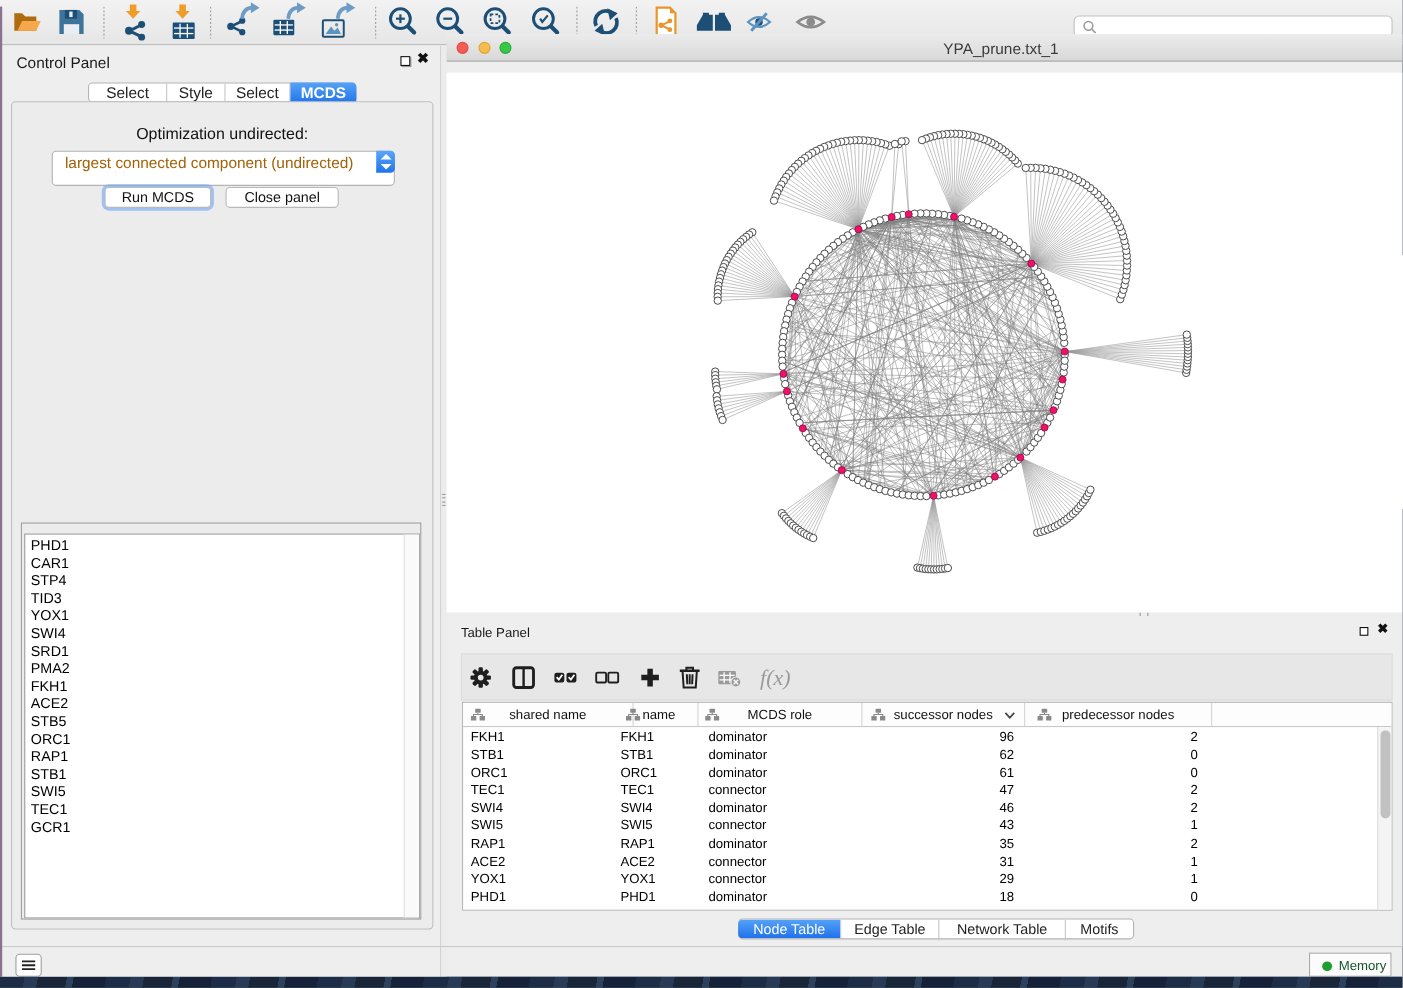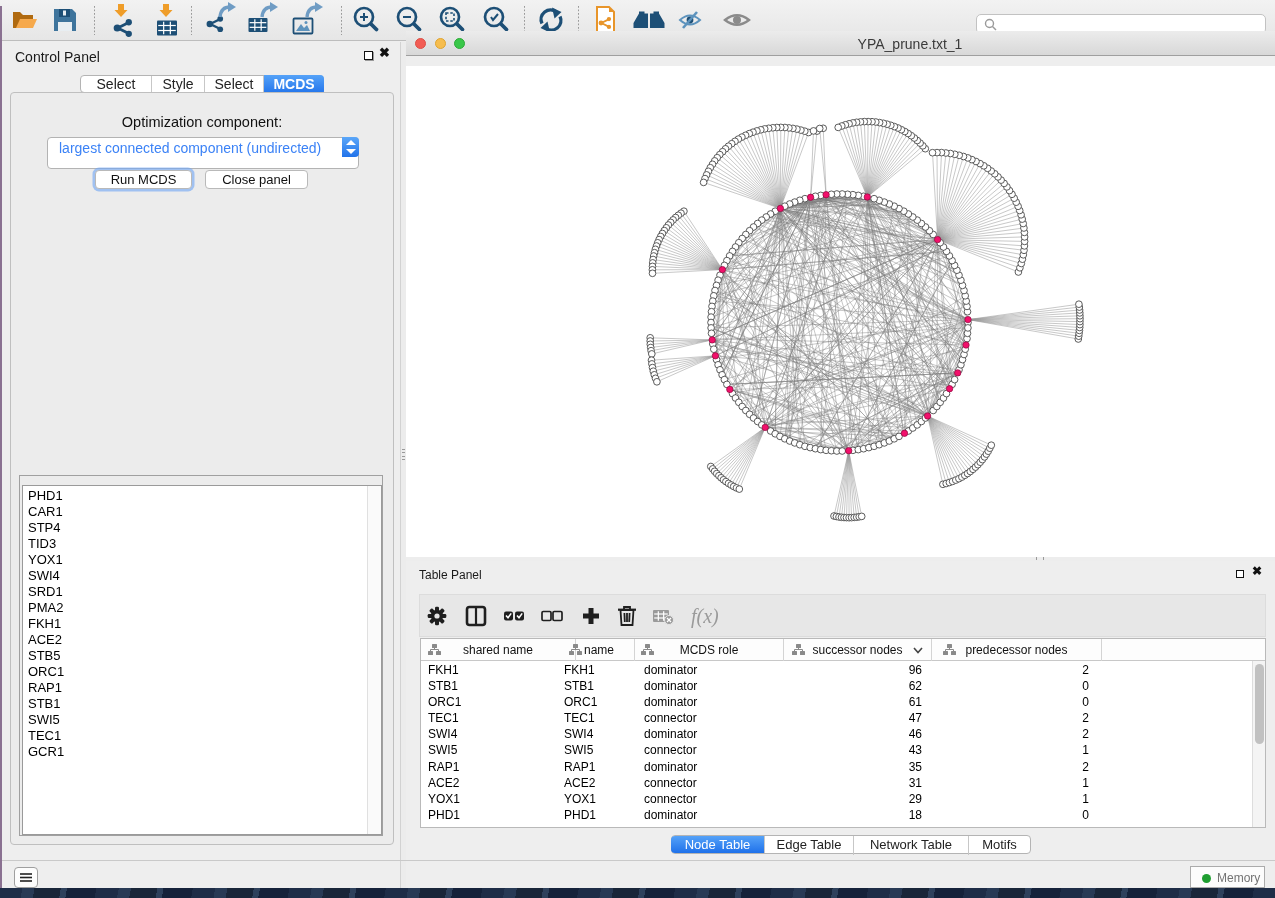--- a/index.html
+++ b/index.html
@@ -26,21 +26,21 @@
 #cp-close { position:absolute; left:377px; top:3px; font-size:13px; font-weight:bold; color:#111; }
 #cp-tabs { position:absolute; left:78px; top:33px; height:18px; display:flex;
   border:1px solid #b4b4b4; border-radius:4px; background:#fff; font-size:14px; color:#222; }
 .cptab { height:18px; line-height:17px; text-align:center; border-right:1px solid #c7c7c7; }
 .cptab:last-child { border-right:none;font-weight:bold; }
 #tab-mcds { background:linear-gradient(#55a2f8,#1f71ea); color:#fff; border-radius:0 4px 4px 0; margin:-1px -1px -1px 0; height:20px; line-height:19px; width:60px; }
 #cp-content { position:absolute; left:8px; top:50px; width:384px; height:753px;
   background:#ececec; border:1px solid #bfbfbf; border-radius:4px; }
 #opt-label { position:absolute; left:0; top:21px; width:100%; text-align:center; font-size:14.5px; color:#111; }
 #dropdown { position:absolute; left:36px; top:44px; width:312px; height:32px; background:#fff;
-  border:1px solid #b3b3b3; border-radius:4px; font-size:14px; color:#3b82f6; }
+  border:1px solid #b3b3b3; border-radius:4px; font-size:14px; color:#a16207; }
 #dropdown .dtext { position:absolute; left:11px; top:2px; }
 #dropdown .dbtn { position:absolute; right:-1px; top:-1px; width:17px; height:20px;
   background:linear-gradient(#5ba7f9,#2173ea); border-radius:0 4px 4px 0; }
 .chev { position:absolute; left:3.5px; width:0; height:0; border-left:5px solid transparent; border-right:5px solid transparent; }
 .chevup { top:3px; border-bottom:5px solid #fff; }
 .chevdn { bottom:3px; border-top:5px solid #fff; }
 .cbtn { position:absolute; top:77px; height:19px; background:#fff; border:1px solid #b9b9b9;
   border-radius:4px; font-size:13px; color:#111; text-align:center; line-height:17px; }
 #btn-run { left:84px; width:97px; box-shadow:0 0 0 2.5px rgba(110,165,245,0.6); }
 #btn-close { left:194px; width:103px; }
@@ -84,21 +84,21 @@
 #tp-vscroll { position:absolute; right:0px; top:22px; width:13px; height:166px; background:#f4f4f4; border-left:1px solid #ddd; }
 #tp-vthumb { position:absolute; left:1.5px; top:3px; width:9px; height:80px; background:#c1c1c1; border-radius:5px; }
 #tp-tabs { position:absolute; left:253px; top:274px; height:19px; display:flex;
   border:1px solid #b4b4b4; border-radius:4px; background:#fff; font-size:13px; color:#222;margin-left:12px; }
 .tptab { height:19px; line-height:18px; text-align:center; border-right:1px solid #c7c7c7; }
 .tptab:last-child { border-right:none; }
 #tab-node { background:linear-gradient(#55a2f8,#1f71ea); color:#fff; border-radius:4px 0 0 4px; margin-left:-1px; height:17px; line-height:17px; }
 
 
 #membtn { position:absolute; left:1190px; top:866px; width:75px; height:22px; background:#fcfcfc;
-  border:1px solid #ababab; font-size:12px; color:#737373;text-align:center; }
+  border:1px solid #ababab; font-size:12px; color:#14532d;text-align:center; }
 #memdot { position:absolute; left:11px; top:7px; width:9px; height:9px; border-radius:50%; background:#1f9e31; }
 #memtext { position:absolute; left:26px; top:4px; }
 
 
 #wall { position:absolute; left:0; top:888px; width:1275px; height:10px;
   background:repeating-linear-gradient(100deg,#1e2d47 0 22px,#283a55 22px 34px,#192639 34px 60px,#2e415c 60px 66px,#15223a 66px 95px); }
 </style>
 </head>
 <body>
 <div id="win">
@@ -235,21 +235,21 @@
     <div id="cp-title">Control Panel</div>
     <div id="cp-float"></div>
     <div id="cp-close">✖</div>
     <div id="cp-tabs">
       <div class="cptab" style="width:71px">Select</div>
         <div class="cptab" style="width:53px">Style</div>
         <div class="cptab" style="width:59px">Select</div>
         <div class="cptab" id="tab-mcds">MCDS</div>
     </div>
     <div id="cp-content">
-      <div id="opt-label">Optimization component:</div>
+      <div id="opt-label">Optimization undirected:</div>
       <div id="dropdown">
         <div class="dtext">largest connected component (undirected)</div>
         <div class="dbtn">
             <div class="chev chevup"></div>
             <div class="chev chevdn"></div>
           </div>
       </div>
       <div class="cbtn" id="btn-run">Run MCDS</div>
       <div class="cbtn" id="btn-close">Close panel</div>
       <div id="fieldset">

